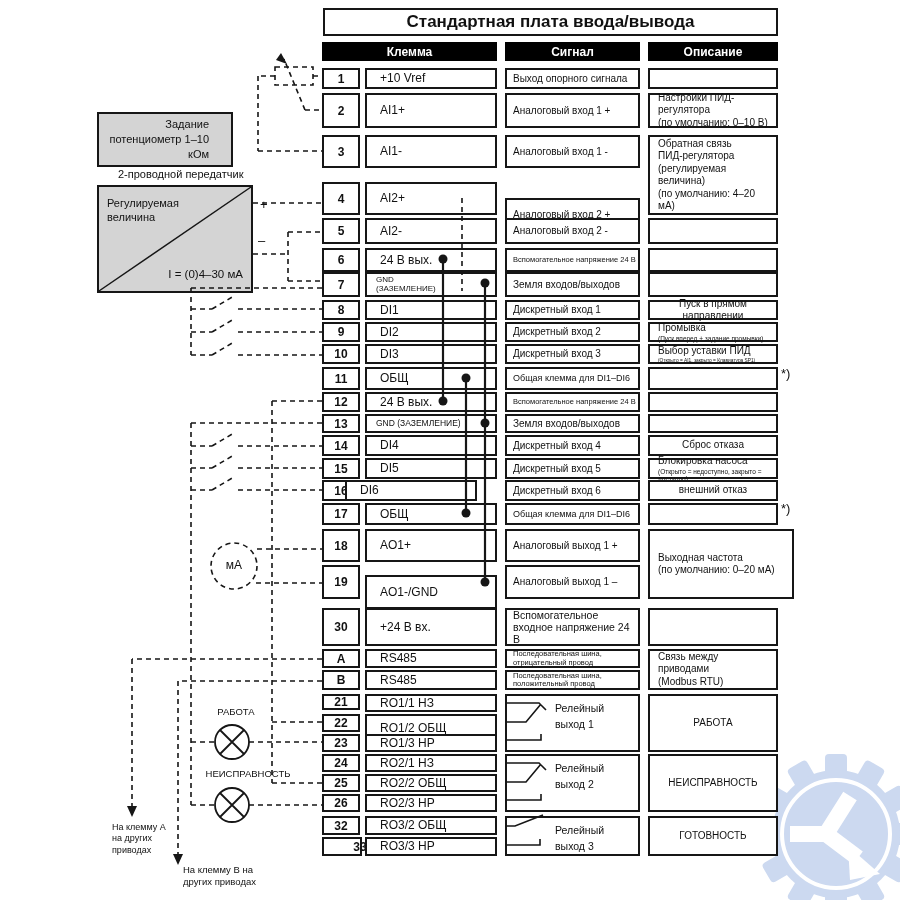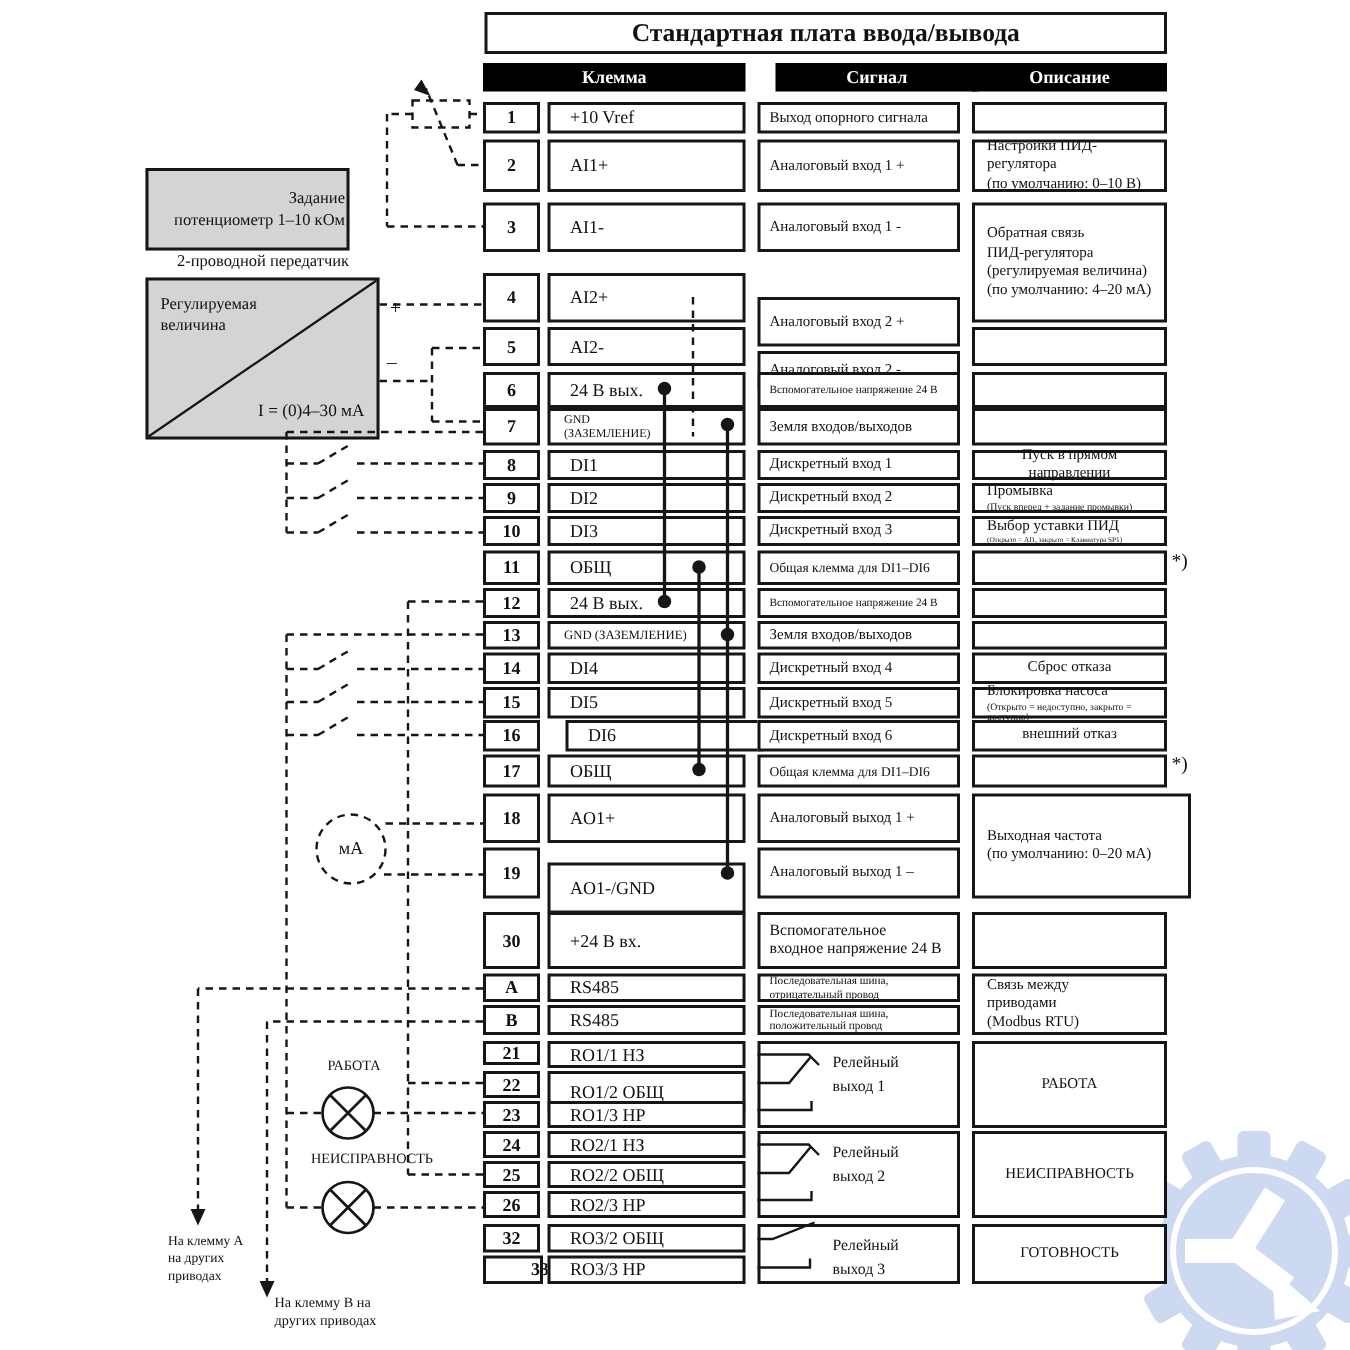--- a/index.html
+++ b/index.html
@@ -1,17 +1,17 @@
 <!DOCTYPE html>
 <html><head>
 <meta charset="utf-8">
 <style>
   html,body{margin:0;padding:0;background:#fff;}
   #stage{position:relative;width:900px;height:900px;background:#fff;overflow:hidden;
-         font-family:Liberation Serif, serif;color:#111;}
+         font-family:Liberation Sans, sans-serif;color:#111;}
   .box{position:absolute;background:#fff;border:2px solid #161616;box-sizing:border-box;z-index:2;}
   .num{font-weight:bold;font-size:12px;display:flex;align-items:center;justify-content:center;}
   .name{font-size:12px;display:flex;align-items:center;padding-left:13px;white-space:pre-line;line-height:1.05;}
   .name.sm{font-size:8.5px;padding-left:9px;}
   .name.sm2{font-size:8px;padding-left:9px;}
   .sig{font-size:10px;display:flex;align-items:center;padding-left:6px;white-space:pre-line;line-height:1.15;}
   .sig.ss{font-size:7.5px;}
   .sig.ss2{font-size:9px;}
   .sig.s2{font-size:10.5px;}
   .sig.st{font-size:7.5px;line-height:1.1;}
@@ -32,39 +32,39 @@
   .star{position:absolute;font-size:13px;z-index:3;}
 </style>
 </head>
 <body>
 
 <div id="stage">
 
   <div id="title" style="left:323px;top:8px;width:455px;height:28px;">Стандартная плата ввода/вывода</div>
 
   <div class="hdr" style="left:322px;top:42px;width:175px;height:19px;">Клемма</div>
-  <div class="hdr" style="left:505px;top:42px;width:135px;height:19px;margin-left:12px;">Сигнал</div>
+  <div class="hdr" style="left:505px;top:42px;width:135px;height:19px;">Сигнал</div>
   <div class="hdr" style="left:648px;top:42px;width:130px;height:19px;">Описание</div>
 
   <div id="tableLayer">
       <div class="box num" style="left: 322px; top: 68px; width: 38px; height: 21px;">1</div>
       <div class="box name" style="left: 365px; top: 68px; width: 132px; height: 21px;">+10 Vref</div>
       <div class="box sig" style="left: 505px; top: 68px; width: 135px; height: 21px;">Выход опорного сигнала</div>
       <div class="box num" style="left: 322px; top: 93px; width: 38px; height: 35px;">2</div>
       <div class="box name" style="left: 365px; top: 93px; width: 132px; height: 35px;">AI1+</div>
       <div class="box sig" style="left: 505px; top: 93px; width: 135px; height: 35px;">Аналоговый вход 1 +</div>
       <div class="box num" style="left: 322px; top: 135px; width: 38px; height: 33px;">3</div>
       <div class="box name" style="left: 365px; top: 135px; width: 132px; height: 33px;">AI1-</div>
       <div class="box sig" style="left: 505px; top: 135px; width: 135px; height: 33px;">Аналоговый вход 1 -</div>
       <div class="box num" style="left: 322px; top: 182px; width: 38px; height: 33px;">4</div>
       <div class="box name" style="left: 365px; top: 182px; width: 132px; height: 33px;">AI2+</div>
       <div class="box sig" style="left: 505px; top: 182px; width: 135px; height: 33px; margin-top: 16px;">Аналоговый вход 2 +</div>
       <div class="box num" style="left: 322px; top: 218px; width: 38px; height: 26px;">5</div>
       <div class="box name" style="left: 365px; top: 218px; width: 132px; height: 26px;">AI2-</div>
-      <div class="box sig" style="left: 505px; top: 218px; width: 135px; height: 26px; margin-top: 16px;">Аналоговый вход 2 -</div>
+      <div class="box sig" style="left: 505px; top: 218px; width: 135px; height: 26px;">Аналоговый вход 2 -</div>
       <div class="box num" style="left: 322px; top: 248px; width: 38px; height: 24px;">6</div>
       <div class="box name" style="left: 365px; top: 248px; width: 132px; height: 24px;">24 В вых.</div>
       <div class="box sig ss" style="left: 505px; top: 248px; width: 135px; height: 24px;">Вспомогательное напряжение 24 В</div>
       <div class="box num" style="left: 322px; top: 272px; width: 38px; height: 25px;">7</div>
       <div class="box name sm2" style="left: 365px; top: 272px; width: 132px; height: 25px;">GND
 (ЗАЗЕМЛЕНИЕ)</div>
       <div class="box sig" style="left: 505px; top: 272px; width: 135px; height: 25px;">Земля входов/выходов</div>
       <div class="box num" style="left: 322px; top: 300px; width: 38px; height: 20px;">8</div>
       <div class="box name" style="left: 365px; top: 300px; width: 132px; height: 20px;">DI1</div>
       <div class="box sig" style="left: 505px; top: 300px; width: 135px; height: 20px;">Дискретный вход 1</div>
@@ -83,21 +83,21 @@
       <div class="box num" style="left: 322px; top: 414px; width: 38px; height: 19px;">13</div>
       <div class="box name sm" style="left: 365px; top: 414px; width: 132px; height: 19px;">GND (ЗАЗЕМЛЕНИЕ)</div>
       <div class="box sig" style="left: 505px; top: 414px; width: 135px; height: 19px;">Земля входов/выходов</div>
       <div class="box num" style="left: 322px; top: 435px; width: 38px; height: 21px;">14</div>
       <div class="box name" style="left: 365px; top: 435px; width: 132px; height: 21px;">DI4</div>
       <div class="box sig" style="left: 505px; top: 435px; width: 135px; height: 21px;">Дискретный вход 4</div>
       <div class="box num" style="left: 322px; top: 458px; width: 38px; height: 21px;">15</div>
       <div class="box name" style="left: 365px; top: 458px; width: 132px; height: 21px;">DI5</div>
       <div class="box sig" style="left: 505px; top: 458px; width: 135px; height: 21px;">Дискретный вход 5</div>
       <div class="box num" style="left: 322px; top: 480px; width: 38px; height: 21px;">16</div>
-      <div class="box name" style="left: 377px; top: 480px; width: 132px; height: 21px;">DI6</div>
+      <div class="box name" style="left: 345px; top: 480px; width: 132px; height: 21px;">DI6</div>
       <div class="box sig" style="left: 505px; top: 480px; width: 135px; height: 21px;">Дискретный вход 6</div>
       <div class="box num" style="left: 322px; top: 503px; width: 38px; height: 22px;">17</div>
       <div class="box name" style="left: 365px; top: 503px; width: 132px; height: 22px;">ОБЩ</div>
       <div class="box sig ss2" style="left: 505px; top: 503px; width: 135px; height: 22px;">Общая клемма для DI1–DI6</div>
       <div class="box num" style="left: 322px; top: 529px; width: 38px; height: 33px;">18</div>
       <div class="box name" style="left: 365px; top: 529px; width: 132px; height: 33px;">AO1+</div>
       <div class="box sig" style="left: 505px; top: 529px; width: 135px; height: 33px;">Аналоговый выход 1 +</div>
       <div class="box num" style="left: 322px; top: 565px; width: 38px; height: 34px;">19</div>
       <div class="box name" style="left: 365px; top: 565px; width: 132px; height: 34px; margin-top: 10px;">AO1-/GND</div>
       <div class="box sig" style="left: 505px; top: 565px; width: 135px; height: 34px;">Аналоговый выход 1 –</div>
@@ -165,21 +165,21 @@
 (по умолчанию: 0–20 мА)</div></div>
       <div class="box desc" style="left: 648px; top: 608px; width: 130px; height: 38px;"></div>
       <div class="box desc left" style="left: 648px; top: 649px; width: 130px; height: 41px;"><div>Связь между
 приводами
 (Modbus RTU)</div></div>
       <div class="box desc" style="left: 648px; top: 694px; width: 130px; height: 58px;"><div>РАБОТА</div></div>
       <div class="box desc" style="left: 648px; top: 754px; width: 130px; height: 58px;"><div>НЕИСПРАВНОСТЬ</div></div>
       <div class="box desc" style="left: 648px; top: 816px; width: 130px; height: 40px;"><div>ГОТОВНОСТЬ</div></div>
     </div>
 
-  <div class="grayBox" style="left:97px;top:112px;width:136px;height:55px;display:flex;align-items:center;justify-content:flex-end;text-align:right;font-size:11px;padding-right:1px;white-space:pre-line;line-height:1.35;">Задание
+  <div class="grayBox" style="left:97px;top:112px;width:136px;height:55px;display:flex;align-items:center;justify-content:flex-end;text-align:right;font-size:11px;padding-right:22px;white-space:pre-line;line-height:1.35;">Задание
 потенциометр 1–10 кОм</div>
 
   <div class="lbl" style="left:118px;top:168px;font-size:11px;">2-проводной передатчик</div>
 
   <div class="grayBox" style="left:97px;top:185px;width:156px;height:108px;">
     <div class="lbl" style="left:8px;top:10px;font-size:11px;">Регулируемая
 величина</div>
     <div class="lbl" style="right:8px;bottom:10px;font-size:11.5px;">I = (0)4–30 мА</div>
   </div>
 

